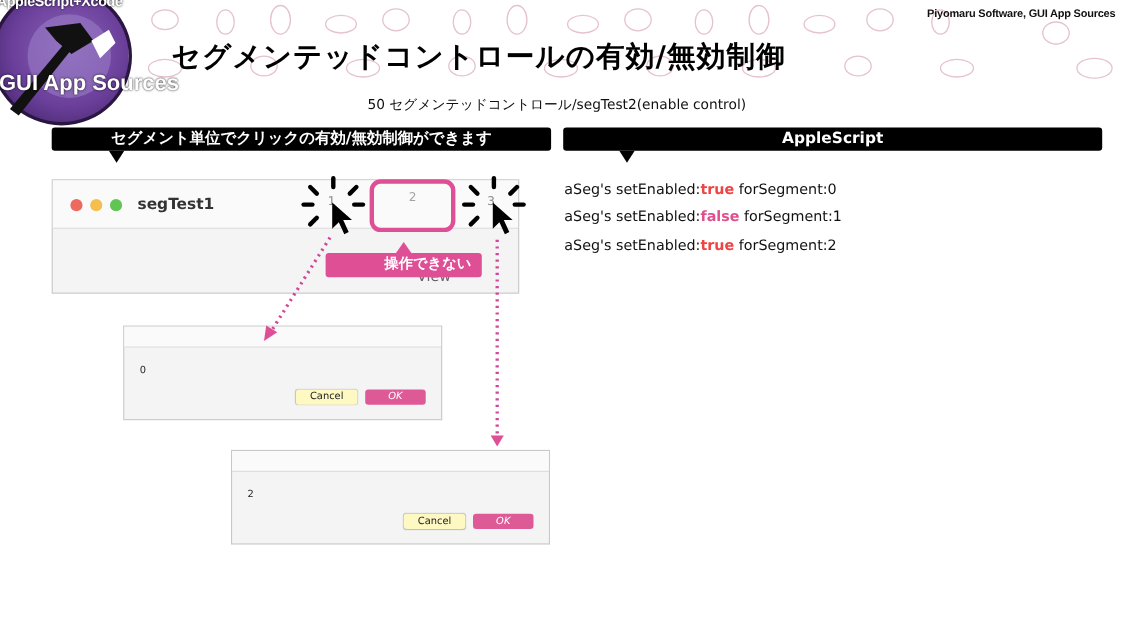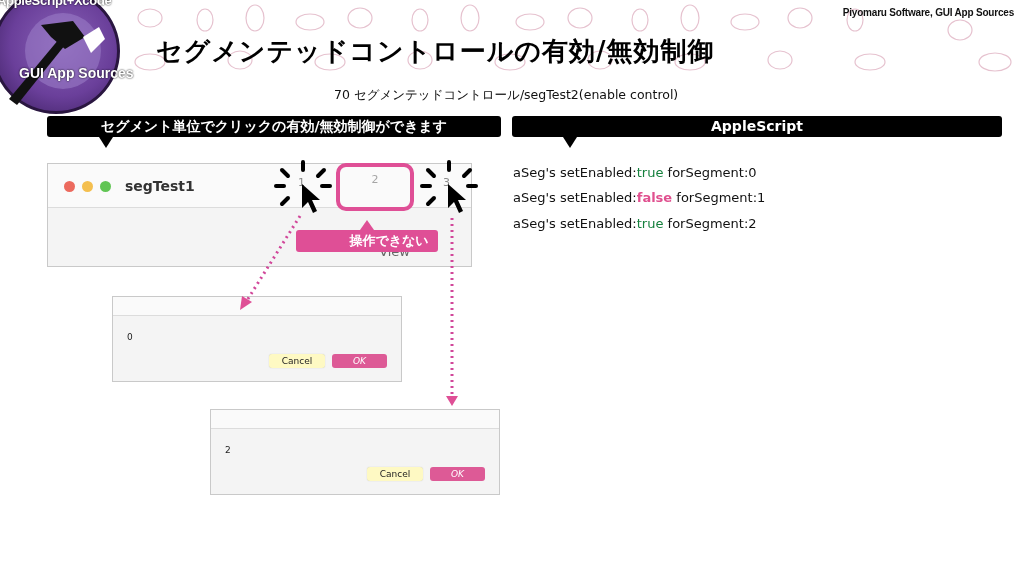--- a/index.html
+++ b/index.html
@@ -6,40 +6,40 @@
   html, body { width: 1024px; height: 576px; overflow: hidden; background: #ffffff; }
   body { position: relative; font-family: "DejaVu Sans", "Liberation Sans", sans-serif; color: #111; }
 
   .bg-pattern { position: absolute; left: 0; top: 0; width: 1024px; height: 90px; }
 
   .logo { position: absolute; left: -8px; top: -12px; width: 128px; height: 126px; border-radius: 50%;
           background: radial-gradient(circle at 55% 45%, #8a63b8 0%, #6a3f9a 55%, #4d2b75 80%);
           border: 3px solid #2a1640; }
   .logo-top { position: absolute; left: 2px; top: 2px; font-family: "Liberation Sans", sans-serif; font-weight: bold;
               font-size: 13px; color: #fff; letter-spacing: -0.3px; text-shadow: 0 0 2px #000; white-space: nowrap; }
-  .logo-bottom { position: absolute; left: 24px; top: 74px; font-family: "Liberation Sans", sans-serif; font-weight: bold;
-              font-size: 14px; color: #fff; text-shadow: 0 0 2px #000; white-space: nowrap; }
+  .logo-bottom { position: absolute; left: 4px; top: 74px; font-family: "Liberation Sans", sans-serif; font-weight: bold;
+              font-size: 20px; color: #fff; text-shadow: 0 0 2px #000; white-space: nowrap; }
   .logo svg { position: absolute; left: 0; top: 0; }
 
   .brand { position: absolute; right: 10px; top: 7px; font-family: "Liberation Sans", sans-serif; font-weight: bold;
            font-size: 10px; color: #111; letter-spacing: -0.2px; margin-left: 40px; }
 
   .title { position: absolute; left: 156px; top: 34px; font-size: 26px; font-weight: bold; color: #000; letter-spacing: 1px; white-space: nowrap; }
   .subtitle { position: absolute; left: 334px; top: 87px; font-size: 12.5px; color: #111; white-space: nowrap; }
 
   .callout { position: absolute; height: 21px; background: #000; color: #fff; border-radius: 3px;
              font-size: 14px; font-weight: bold; text-align: center; line-height: 21px; }
   .callout::after { content: ""; position: absolute; top: 21px; border-left: 7px solid transparent; border-right: 7px solid transparent; border-top: 11px solid #000; }
   .callout-left { left: 47px; top: 116px; width: 454px; }
   .callout-left::after { left: 52px; }
   .callout-right { left: 512px; top: 116px; width: 490px; }
   .callout-right::after { left: 51px; }
 
   .code { position: absolute; left: 513px; font-size: 13px; color: #111; white-space: nowrap; }
-  .kw-true { color: #15803d; font-weight: normal; }
+  .kw-true { color: #ef4444; font-weight: bold; }
   .kw-false { color: #e0508f; font-weight: bold; }
 
   .win { position: absolute; left: 47px; top: 163px; width: 425px; height: 104px; border: 1px solid #c9c9c9; background: #f4f4f4; }
   .win-titlebar { position: absolute; left: 0; top: 0; width: 100%; height: 44px; background: #fafafa; border-bottom: 1px solid #dcdcdc; }
   .dot { position: absolute; top: 17px; width: 11px; height: 11px; border-radius: 50%; }
   .win-title { position: absolute; left: 77px; top: 14px; font-size: 14px; font-weight: bold; color: #333; text-align: right; }
   .seg { position: absolute; font-size: 11px; color: #8a8a8a; }
   .seg2box { position: absolute; left: 288px; top: -1px; width: 78px; height: 48px; border: 4px solid #df4f96; border-radius: 10px; background: #fafafa; }
   .seg2num { position: absolute; width: 100%; top: 6px; text-align: center; font-size: 11px; color: #a5a5a5; }
   .seg2lbl { position: absolute; width: 100%; top: 26px; text-align: right; font-size: 13px; color: #666; margin-top: 36px; }
@@ -97,21 +97,21 @@
     <path d="M14 108 L64 48 L70 54 L22 114 Z" fill="#111"></path>
     <path d="M46 34 L78 30 L90 46 L70 58 L56 46 Z" fill="#111"></path>
     <path d="M88 46 L104 36 L110 48 L96 62 Z" fill="#fff"></path>
   </svg>
   <div class="logo-top">AppleScript+Xcode</div>
   <div class="logo-bottom">GUI App Sources</div>
 </div>
 
 <div class="brand">Piyomaru Software, GUI App Sources</div>
 <div class="title">セグメンテッドコントロールの有効/無効制御</div>
-<div class="subtitle">70 セグメンテッドコントロール/segTest2(enable control)</div>
+<div class="subtitle">50 セグメンテッドコントロール/segTest2(enable control)</div>
 
 <div class="callout callout-left">セグメント単位でクリックの有効/無効制御ができます</div>
 <div class="callout callout-right">AppleScript</div>
 
 <div class="code" style="top:165px"><span>aSeg's setEnabled:</span><span class="kw-true">true</span><span> forSegment:0</span></div>
 <div class="code" style="top:190px"><span>aSeg's setEnabled:</span><span class="kw-false">false</span><span> forSegment:1</span></div>
 <div class="code" style="top:216px"><span>aSeg's setEnabled:</span><span class="kw-true">true</span><span> forSegment:2</span></div>
 
 <div class="win">
   <div class="win-titlebar">

